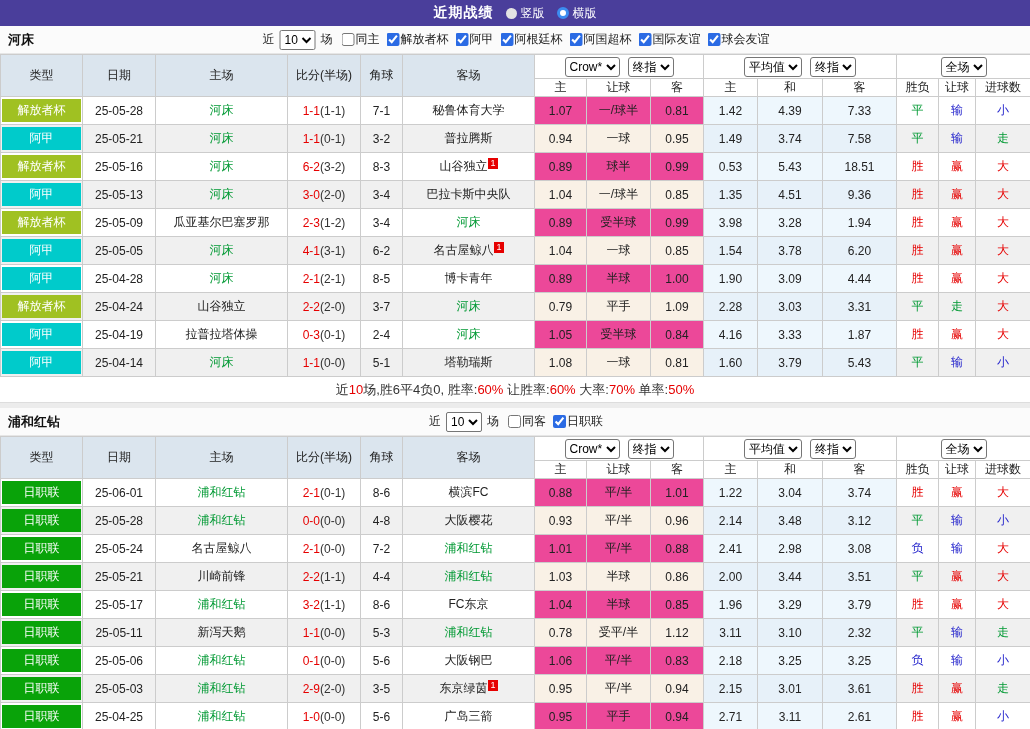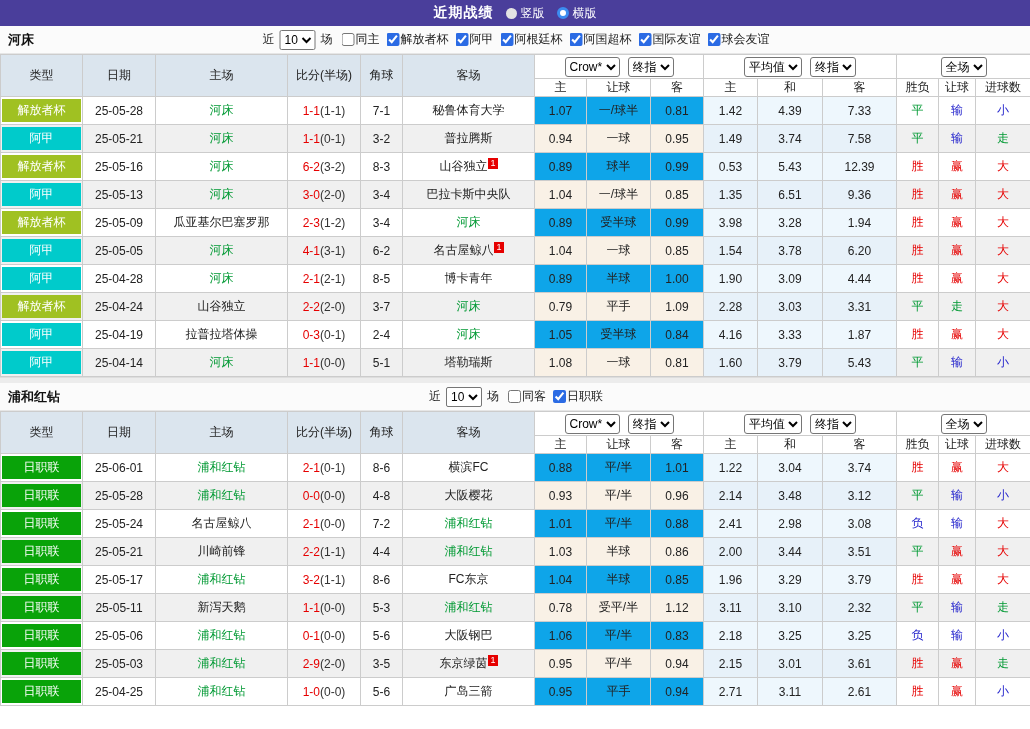--- a/index.html
+++ b/index.html
@@ -25,21 +25,21 @@
   
   table.grid{border-collapse:collapse;table-layout:fixed;width:1030px;}
   th,td{border:1px solid #ccc;text-align:center;padding:0;overflow:hidden;white-space:nowrap;font-weight:normal;}
   th.mainth{background:#dbe5ee;color:#222;}
   th.groupth{background:#fff;height:23px;}
   th.subth{background:#fff;height:16px;color:#222;}
   select.hsel{font-size:12px;height:20px;margin:0 4px;border:1px solid #767676;border-radius:3px;background:#fff;}
   td{height:25px;}
   tr.odd td{background:#fff;}
   tr.even td{background:#f0f0f0;}
-  tr.odd td.c-crow{background:#0ea5e9;}
+  tr.odd td.c-crow{background:#ec4899;}
   tr.even td.c-crow{background:#f9f1e6;}
   tr.odd td.c-avg{background:#eef7fd;}
   tr.even td.c-avg{background:#e7f1f9;}
   td.c-type{background:#fff;padding:1px;}
   .badge{height:23px;line-height:23px;color:#fff;font-size:12px;}
   .score-main{color:#e60000;}
   .score-half{color:#333;}
   .focal{color:#009933;}
   .card{background:#e60000;color:#fff;font-size:9px;line-height:11px;padding:0 2px;display:inline-block;vertical-align:4px;margin-left:1px;}
 
@@ -188,39 +188,39 @@
           <td class="c-date">25-05-16</td>
           <td class="c-team"><span class="focal">河床</span></td>
           <td class="c-score"><span class="score-main">6-2</span><span class="score-half">(3-2)</span></td>
           <td class="c-corner">8-3</td>
           <td class="c-team"><span>山谷独立</span><span class="card">1</span></td>
           <td class="c-crow">0.89</td>
           <td class="c-crow">球半</td>
           <td class="c-crow">0.99</td>
           <td class="c-avg">0.53</td>
           <td class="c-avg">5.43</td>
-          <td class="c-avg">12.39</td>
+          <td class="c-avg">18.51</td>
           <td class="c-res" style="color: rgb(230, 0, 0);">胜</td>
           <td class="c-res" style="color: rgb(230, 0, 0);">赢</td>
           <td class="c-res" style="color: rgb(230, 0, 0);">大</td>
         </tr>
         <tr class="even">
           <td class="c-type">
             <div class="badge" style="background: rgb(0, 203, 203);">阿甲</div>
           </td>
           <td class="c-date">25-05-13</td>
           <td class="c-team"><span class="focal">河床</span></td>
           <td class="c-score"><span class="score-main">3-0</span><span class="score-half">(2-0)</span></td>
           <td class="c-corner">3-4</td>
           <td class="c-team"><span>巴拉卡斯中央队</span></td>
           <td class="c-crow">1.04</td>
           <td class="c-crow">一/球半</td>
           <td class="c-crow">0.85</td>
           <td class="c-avg">1.35</td>
-          <td class="c-avg">6.51</td>
+          <td class="c-avg">4.51</td>
           <td class="c-avg">9.36</td>
           <td class="c-res" style="color: rgb(230, 0, 0);">胜</td>
           <td class="c-res" style="color: rgb(230, 0, 0);">赢</td>
           <td class="c-res" style="color: rgb(230, 0, 0);">大</td>
         </tr>
         <tr class="odd">
           <td class="c-type">
             <div class="badge" style="background: rgb(160, 193, 34);">解放者杯</div>
           </td>
           <td class="c-date">25-05-09</td>
@@ -328,20 +328,21 @@
           <td class="c-crow">0.81</td>
           <td class="c-avg">1.60</td>
           <td class="c-avg">3.79</td>
           <td class="c-avg">5.43</td>
           <td class="c-res" style="color: rgb(0, 153, 51);">平</td>
           <td class="c-res" style="color: rgb(35, 35, 204);">输</td>
           <td class="c-res" style="color: rgb(35, 35, 204);">小</td>
         </tr>
       </tbody>
   </table>
+  <div class="summary"><span>近</span><span class="red">10</span><span>场,胜6平4负0, 胜率:</span><span class="red">60%</span><span> 让胜率:</span><span class="red">60%</span><span> 大率:</span><span class="red">70%</span><span> 单率:</span><span class="red">50%</span></div>
 </div>
 
 <div class="sep"></div>
 
 <div class="section">
   <div class="sec-head">
     <span class="team">浦和红钻</span>
     <div class="filterbar">
         <span class="flabel">近</span>
         <select class="count-select"><option>10</option></select>

